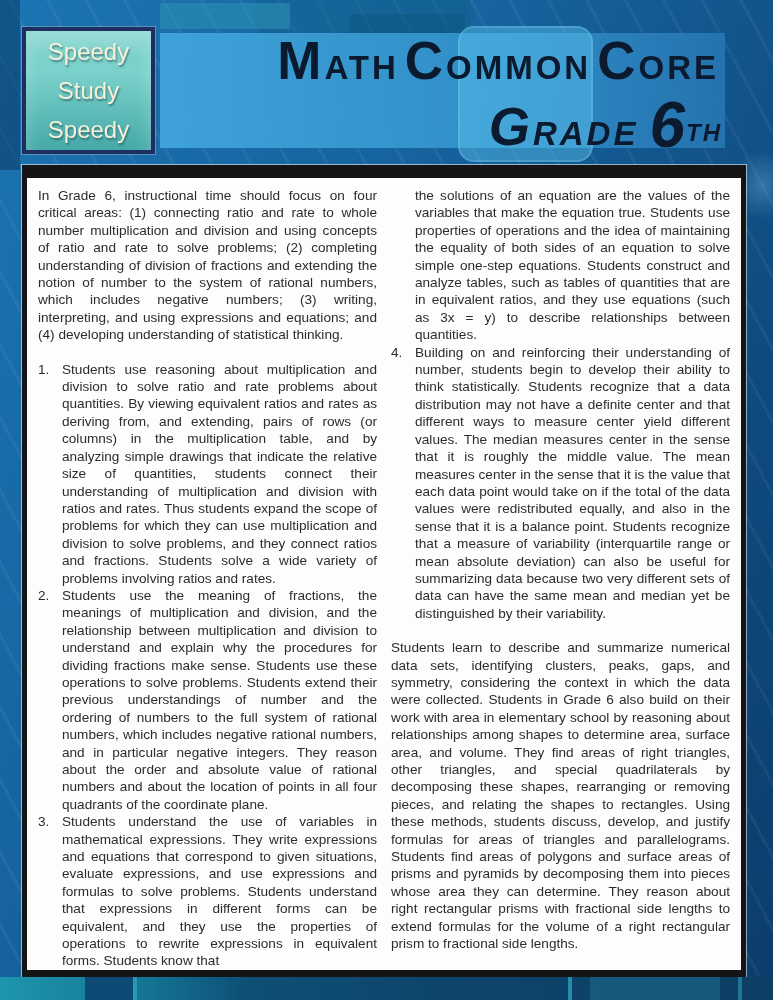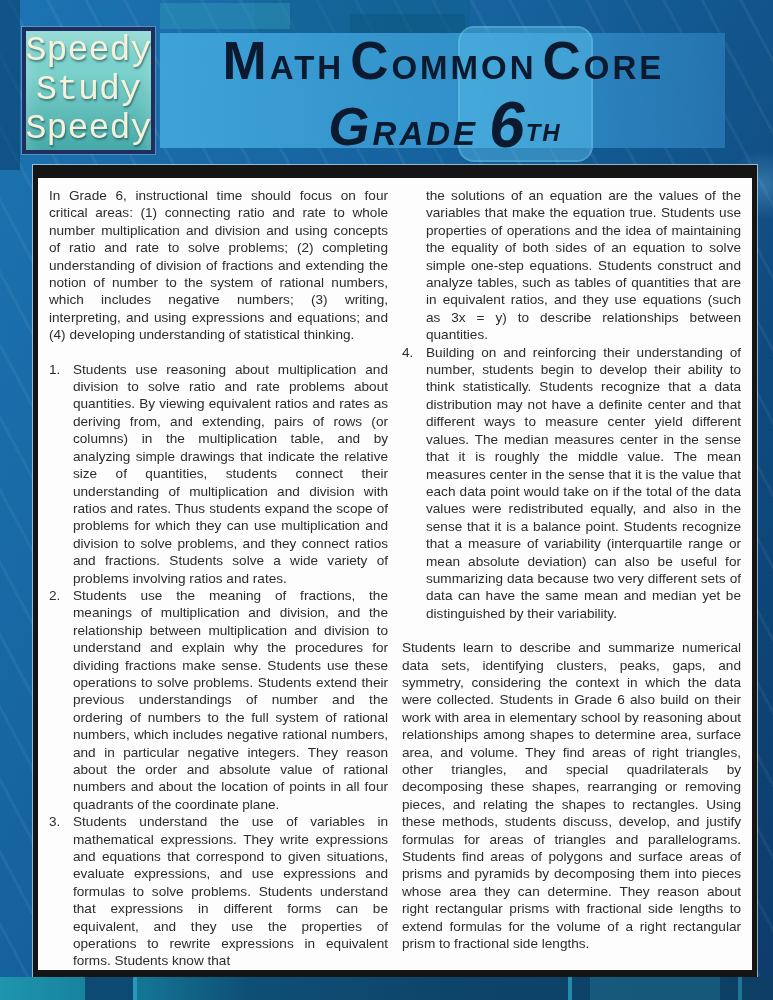--- a/index.html
+++ b/index.html
@@ -27,38 +27,38 @@
   .bb2 { left:133px; width:4px;  background:#2f9fc0; opacity:.8; }
   .bb3 { left:568px; width:4px;  background:#2fa9c4; opacity:.7; }
   .bb4 { left:590px; width:130px; background:rgba(47,160,185,.25); }
   .bb5 { left:738px; width:4px;  background:#2fa9c4; opacity:.5; }
   
   .logo { position:absolute; left:22px; top:27px; width:133px; height:127px;
     box-sizing:border-box; border:4px solid var(--logo-border);
     background:linear-gradient(180deg, var(--logo-top) 0%, var(--logo-top) 35%, var(--logo-bottom) 100%);
     display:flex; flex-direction:column; justify-content:center; align-items:center;
     box-shadow:inset 0 14px 18px rgba(255,255,255,.25), 0 0 0 1px rgba(255,255,255,.25); }
-  .logo-line { font-family:Liberation Mono, monospace; color:var(--logo-text);
-    font-size:35px; line-height:39px; text-shadow:1px 2px 2px rgba(20,60,70,.55); }
+  .logo-line { font-family:Liberation Sans, sans-serif; color:var(--logo-text);
+    font-size:24px; line-height:39px; text-shadow:1px 2px 2px rgba(20,60,70,.55); }
   
   .band { position:absolute; left:160px; top:33px; width:565px; height:115px;
     background:linear-gradient(90deg, rgba(64,165,219,.95) 0%, rgba(52,148,205,.92) 55%, rgba(38,118,178,.9) 100%); }
   .hl-square { position:absolute; left:458px; top:26px; width:135px; height:136px;
     border-radius:16px; background:rgba(95,200,243,.42);
     box-shadow:inset 0 0 0 2px rgba(140,220,245,.25); }
   .title { position:absolute; left:165px; top:33px; width:557px; height:115px;
-    text-align:center; color:var(--title-text); font-weight:bold; }
+    text-align:right; color:var(--title-text); font-weight:bold; }
   .t-line1 { margin-top:1px; line-height:54px; white-space:nowrap; }
   .t-line2 { margin-top:-4px; line-height:56px; white-space:nowrap;font-style:italic; }
   .tw { display:inline-block; text-transform:uppercase; font-size:33px; letter-spacing:3px; margin:0 3px; }
   .tw::first-letter { font-size:53px; }
   .six { display:inline-block; font-size:64px; letter-spacing:1px; margin-left:8px; vertical-align:-2px; }
   .th  { display:inline-block; text-transform:uppercase; font-size:24px; letter-spacing:2px; vertical-align:4px; }
   
-  .panel { position:absolute; left:33px; top:165px; width:724px; height:812px;
+  .panel { position:absolute; left:22px; top:165px; width:724px; height:812px;
     box-sizing:border-box; background:var(--panel-bg);
     border:solid var(--panel-border); border-width:13px 5px 7px 5px;
     box-shadow:0 0 0 1px rgba(255,255,255,.55); }
   .cols { display:flex; gap:14px; padding:9px 11px; color:var(--body-text);
     font-size:13.6px; line-height:17.4px; }
   .col { flex:1 1 0; }
   .para { text-align:justify; margin:0; }
   .intro { margin-bottom:17px; }
   .li { display:flex; }
   .li-num { flex:0 0 24px; }

